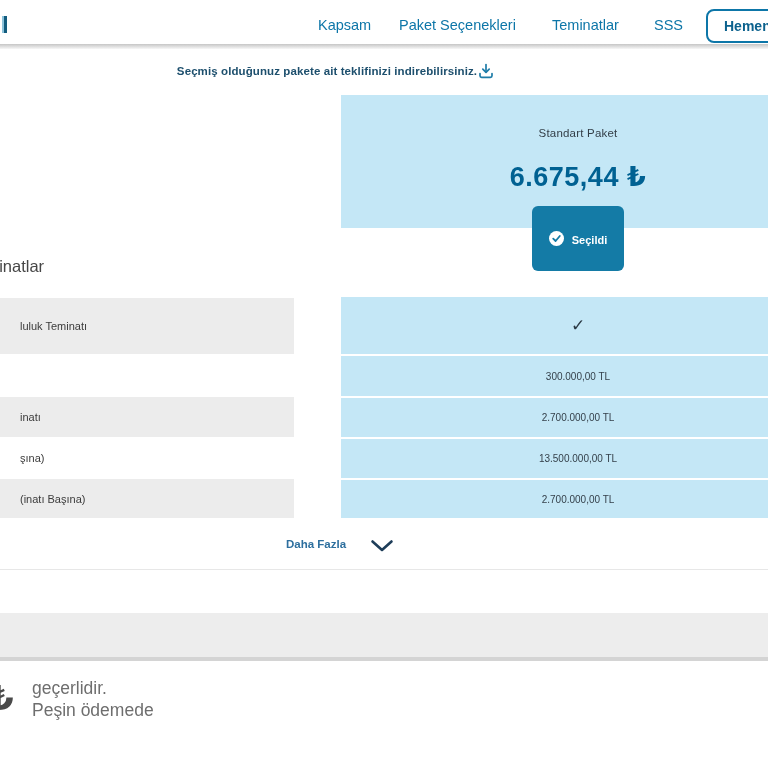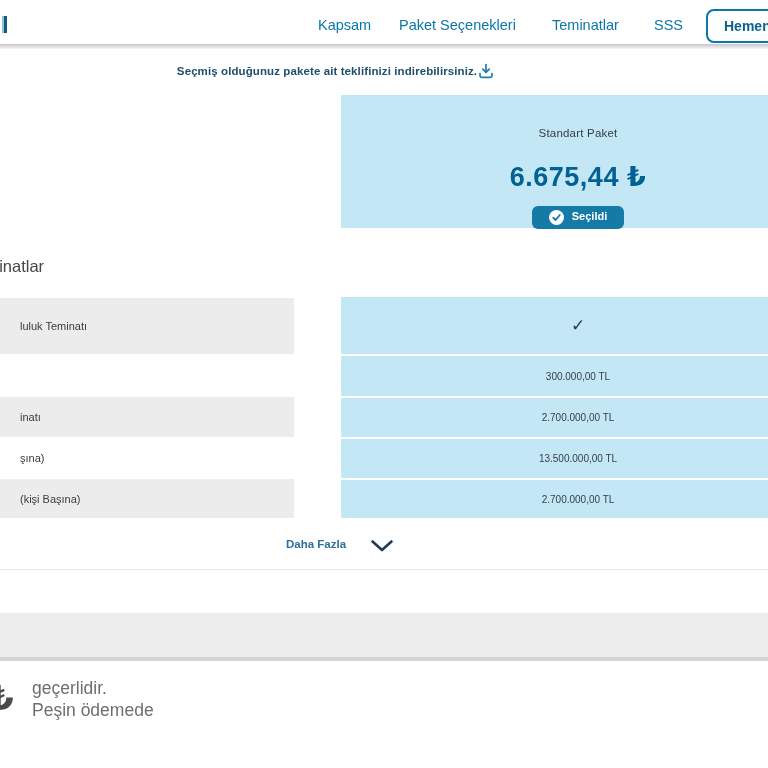--- a/index.html
+++ b/index.html
@@ -38,22 +38,22 @@
   .dl-row{position:absolute;left:0;top:59px;width:672px;height:24px;display:flex;
     align-items:center;justify-content:center;}
   .dl-text{font-size:11.5px;font-weight:bold;color:var(--link-navy);letter-spacing:.1px;cursor:pointer;}
   .dl-icon{width:18px;height:18px;cursor:pointer;display:block;}
 
   
   .card{position:absolute;left:341px;top:95px;width:474px;height:133px;background:var(--light-blue);
     display:flex;flex-direction:column;align-items:center;}
   .card-name{margin-top:32px;font-size:11.5px;color:#333e47;letter-spacing:.2px;}
   .card-price{margin-top:22px;font-size:27px;font-weight:bold;color:var(--dark-blue);letter-spacing:.5px;}
-  .selected-btn{margin-top:13px;display:inline-flex;align-items:flex-start;gap:8px;background:var(--button-blue);
-    border:none;border-radius:6px;padding:4px 17px;color:#fff;font-size:11px;font-weight:bold;cursor:pointer;}
+  .selected-btn{margin-top:13px;display:inline-flex;align-items:flex-end;gap:8px;background:var(--button-blue);
+    border:none;border-radius:6px;padding:25px 17px;color:#fff;font-size:11px;font-weight:bold;cursor:pointer;}
   .check-circle{width:15px;height:15px;display:block;}
 
   
   .section-heading{position:absolute;left:-32px;top:257px;font-size:16.5px;color:#464646;white-space:nowrap;}
   .trow-label{position:absolute;left:0;width:294px;display:flex;align-items:center;
     padding-left:20px;font-size:11px;color:var(--label-dark);}
   .trow-value{position:absolute;left:341px;width:474px;background:var(--light-blue);
     display:flex;align-items:center;justify-content:center;font-size:10px;color:#35414b;}
   .gray-cell{background:var(--row-gray);}
   .check-glyph{font-size:17px;color:#2b3a45;}
@@ -120,21 +120,21 @@
 
   <div class="trow-label" style="top:355px;height:41px;"></div>
   <div class="trow-value" style="top:356px;height:40px;">300.000,00 TL</div>
 
   <div class="trow-label gray-cell" style="top:397px;height:40px;">inatı</div>
   <div class="trow-value" style="top:398px;height:39px;">2.700.000,00 TL</div>
 
   <div class="trow-label" style="top:438px;height:40px;">şına)</div>
   <div class="trow-value" style="top:439px;height:39px;">13.500.000,00 TL</div>
 
-  <div class="trow-label gray-cell" style="top:479px;height:39px;">(kişi Başına)</div>
+  <div class="trow-label gray-cell" style="top:479px;height:39px;">(inatı Başına)</div>
   <div class="trow-value" style="top:480px;height:38px;">2.700.000,00 TL</div>
 
   <button class="more-row">
     <span class="more-label">Daha Fazla</span>
     <svg class="chevron" viewBox="0 0 24 14" fill="none">
       <path d="M2.5 2.5 L12 11 L21.5 2.5" stroke="#1e3d59" stroke-width="2.6" stroke-linecap="round" stroke-linejoin="round"></path>
     </svg>
   </button>
 
   <div class="divider"></div>

